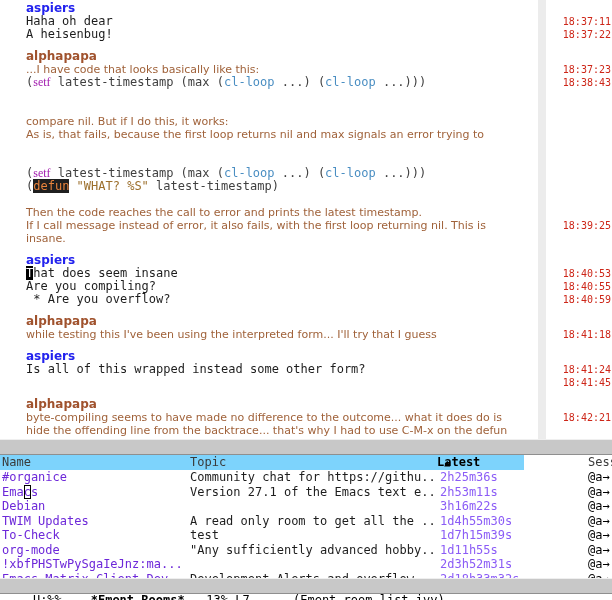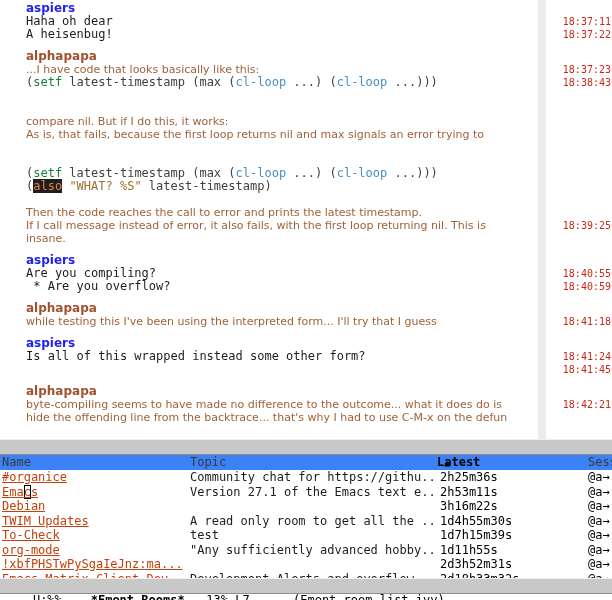--- a/index.html
+++ b/index.html
@@ -13,47 +13,47 @@
   .line.blank{height:13px;}
   .line.name{margin-top:9px;font-family:"DejaVu Sans",sans-serif;font-weight:bold;font-size:12px;}
   .line.name.first{margin-top:0;}
   .name-blue{color:#2222ee;}
   .name-brown{color:#a0522d;}
   .line.sans{font-family:"DejaVu Sans",sans-serif;font-size:11px;color:#a0623a;}
   .line.mono{color:#1d1d1d;}
   .line.code{color:#404040;}
   .ts{position:absolute;right:1px;top:0;color:#cd2618;
       font-family:"DejaVu Sans Mono",monospace;font-size:10px;}
-  .seg-kw{color:#15803d;}
+  .seg-kw{color:#a21caf;font-family:Liberation Serif, serif;}
   .seg-kw2{color:#4a8ec2;}
   .seg-str{color:#9c6f2c;}
   .seg-hl{background:#1f1f1f;color:#e8833c;}
   .seg-cur{background:#000;color:#fff;}
   
   .modeline{position:absolute;left:0;width:612px;height:16px;line-height:14px;
             background:#c8c8c8;border-top:1px solid #efefef;border-bottom:1px solid #8f8f8f;
             box-sizing:border-box;white-space:pre;padding-left:4px;color:#000;}
   #ml1{top:439px;}
   #ml2{top:578px;z-index:3;}
   .ml-buf{font-weight:bold;}
   
-  .hdr{position:absolute;left:0;top:455px;width:612px;height:15px;line-height:15px;
-       background:#3b82f6;color:#3a3a3a;white-space:pre;}
+  .hdr{position:absolute;left:0;top:455px;width:524px;height:15px;line-height:15px;
+       background:#7dd3fc;color:#3a3a3a;white-space:pre;}
   .hdr span{position:absolute;top:0;}
   .h-name{left:2px;}
   .h-topic{left:190px;}
   .h-latest{left:437px;color:#000;font-weight:bold;}
   .h-sort{font-size:10px;}
   .h-sess{left:588px;width:24px;overflow:hidden;}
   .rows{position:absolute;left:0;top:470px;width:612px;height:124px;overflow:hidden;}
   .rrow{position:relative;height:14.5px;line-height:14.5px;white-space:pre;}
   .rrow > span{position:absolute;top:0;}
-  .r-name{left:2px;max-width:184px;overflow:hidden;color:#c2410c;text-decoration:underline;}
+  .r-name{left:2px;max-width:184px;overflow:hidden;color:#6d28d9;}
   .r-topic{left:190px;width:248px;overflow:hidden;color:#1d1d1d;}
-  .r-latest{left:440px;color:#000000;}
+  .r-latest{left:440px;color:#8b5cf6;}
   .r-sess{left:588px;color:#000;}
   .hollow{box-shadow:inset 0 0 0 1px #000;}
   .echo{position:absolute;left:0;top:594px;width:612px;height:6px;background:#fff;}
 </style>
 </head>
 <body>
 
 <div class="frame">
 
   <div class="chat" id="chat-lines">
@@ -63,26 +63,27 @@
       <div class="line name name-brown"><span>alphapapa</span></div>
       <div class="line sans"><span>...I have code that looks basically like this:</span><span class="ts">18:37:23</span></div>
       <div class="line code"><span>(</span><span class="seg-kw">setf</span><span> latest-timestamp (max (</span><span class="seg-kw2">cl-loop</span><span> ...) (</span><span class="seg-kw2">cl-loop</span><span> ...)))</span><span class="ts">18:38:43</span></div>
       <div class="line blank"></div>
       <div class="line blank"></div>
       <div class="line sans"><span>compare nil. But if I do this, it works:</span></div>
       <div class="line sans"><span>As is, that fails, because the first loop returns nil and max signals an error trying to</span></div>
       <div class="line blank"></div>
       <div class="line blank"></div>
       <div class="line code"><span>(</span><span class="seg-kw">setf</span><span> latest-timestamp (max (</span><span class="seg-kw2">cl-loop</span><span> ...) (</span><span class="seg-kw2">cl-loop</span><span> ...)))</span></div>
-      <div class="line code"><span>(</span><span class="seg-hl">also</span><span> </span><span class="seg-str">"WHAT? %S"</span><span> latest-timestamp)</span></div>
+      <div class="line code"><span>(</span><span class="seg-hl">defun</span><span> </span><span class="seg-str">"WHAT? %S"</span><span> latest-timestamp)</span></div>
       <div class="line blank"></div>
       <div class="line sans"><span>Then the code reaches the call to error and prints the latest timestamp.</span></div>
       <div class="line sans"><span>If I call message instead of error, it also fails, with the first loop returning nil. This is</span><span class="ts">18:39:25</span></div>
       <div class="line sans"><span>insane.</span></div>
       <div class="line name name-blue"><span>aspiers</span></div>
+      <div class="line mono"><span class="seg-cur">T</span><span>hat does seem insane</span><span class="ts">18:40:53</span></div>
       <div class="line mono"><span>Are you compiling?</span><span class="ts">18:40:55</span></div>
       <div class="line mono"><span> * Are you overflow?</span><span class="ts">18:40:59</span></div>
       <div class="line name name-brown"><span>alphapapa</span></div>
       <div class="line sans"><span>while testing this I've been using the interpreted form... I'll try that I guess</span><span class="ts">18:41:18</span></div>
       <div class="line name name-blue"><span>aspiers</span></div>
       <div class="line mono"><span>Is all of this wrapped instead some other form?</span><span class="ts">18:41:24</span></div>
       <div class="line mono"><span class="ts">18:41:45</span></div>
       <div class="line name name-brown"><span>alphapapa</span></div>
       <div class="line sans"><span>byte-compiling seems to have made no difference to the outcome... what it does do is</span><span class="ts">18:42:21</span></div>
       <div class="line sans"><span>hide the offending line from the backtrace... that's why I had to use C-M-x on the defun</span></div>

